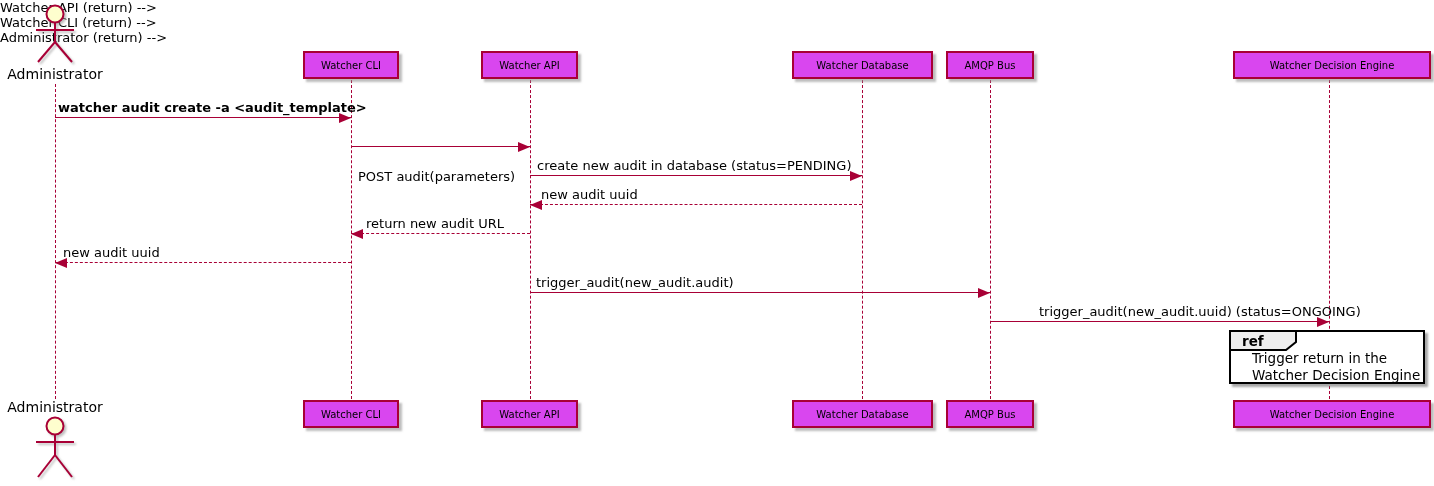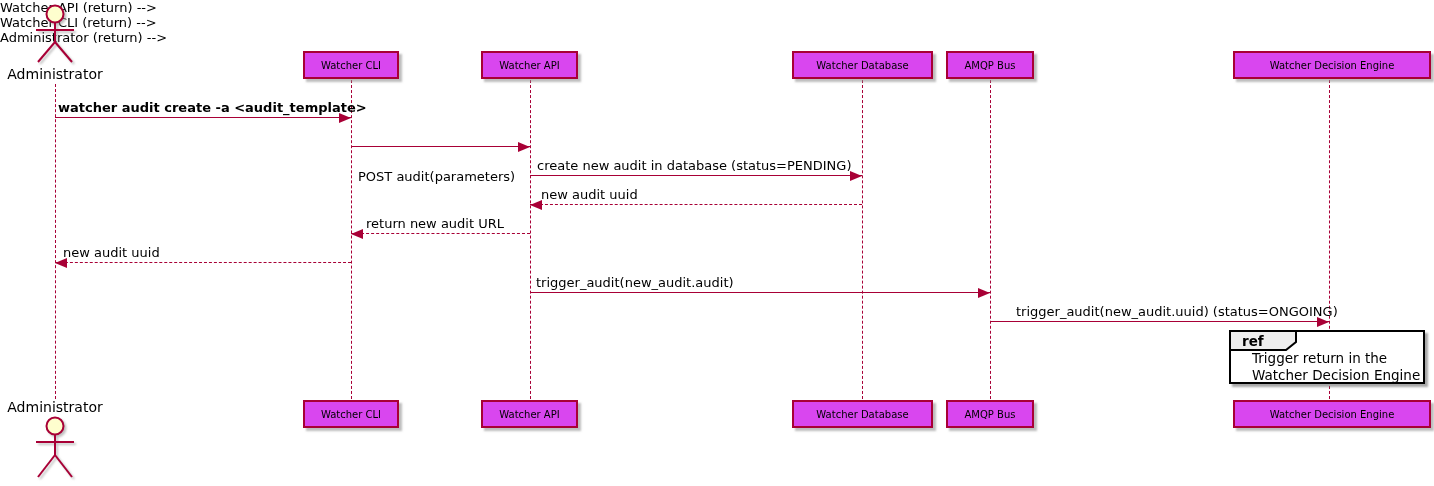--- a/index.html
+++ b/index.html
@@ -180,21 +180,21 @@
 
   
   <div>
     <span class="msg-label" style="left:536px; top:275px;">trigger_audit(new_audit.audit)</span>
     <div class="msg-line solid" style="left:530px; top:292px; width:460px;"></div>
     <div class="arrowhead right" style="left:978px; top:288px;"></div>
   </div>
 
   
   <div>
-    <span class="msg-label" style="left:1016px; top:304px;">trigger_audit(new_audit.uuid) (status=ONGOING)</span>
+    <span class="msg-label" style="left:1039px; top:304px;">trigger_audit(new_audit.uuid) (status=ONGOING)</span>
     <div class="msg-line solid" style="left:990px; top:321px; width:339px;"></div>
     <div class="arrowhead right" style="left:1317px; top:317px;"></div>
   </div>
 
   
   <div class="ref-box">
     <svg class="ref-tab" width="70" height="21" viewBox="0 0 70 21">
       <polygon points="0,0 66,0 66,11 56,19 0,19" fill="#EEEEEE" stroke="#000000" stroke-width="2"></polygon>
     </svg>
     <span class="ref-keyword">ref</span>

